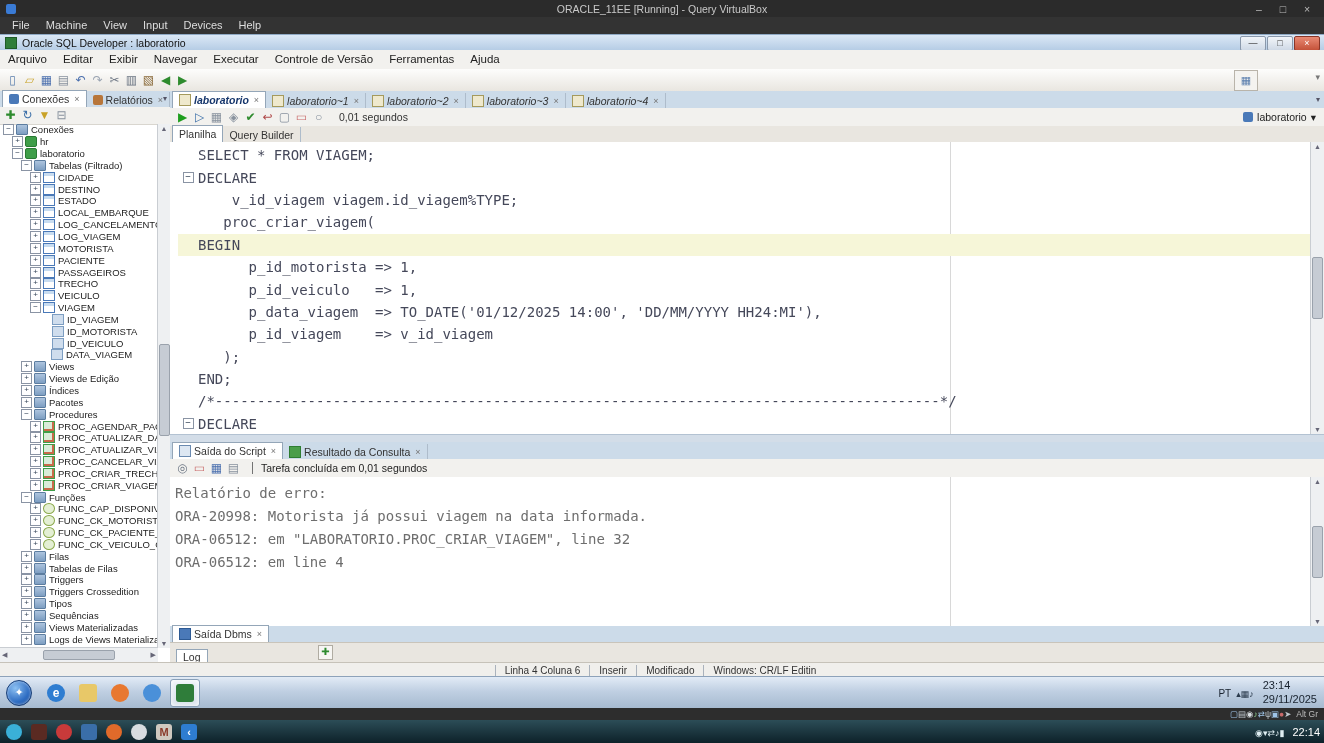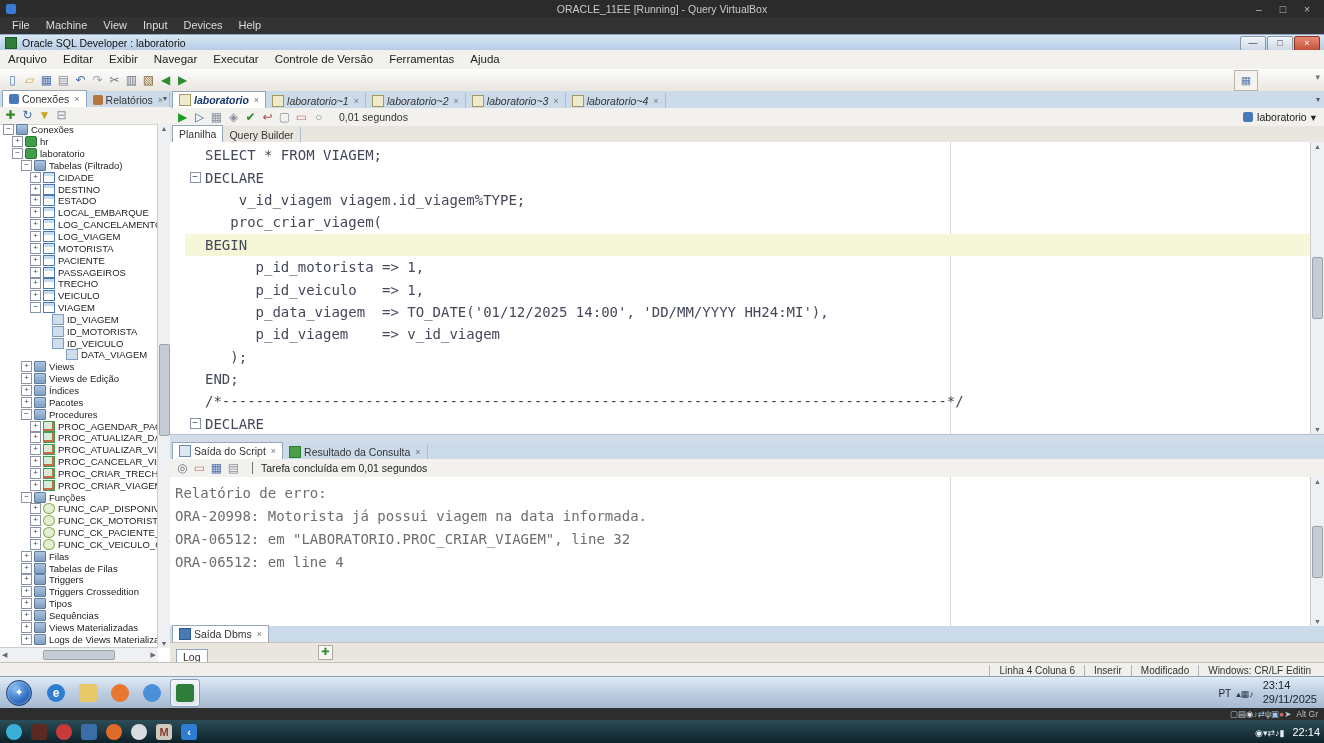--- a/index.html
+++ b/index.html
@@ -82,21 +82,21 @@
   #editor-toolbar{position:absolute;left:170px;right:0;top:108px;height:18px;background:#f2f1ee;border-bottom:1px solid #d9d6cf;
        display:flex;align-items:center;padding-left:4px;gap:2px}
   #elapsed{margin-left:10px;font-size:10.5px;color:#333}
   #conn-selector{position:absolute;right:4px;top:1px;display:flex;align-items:center;gap:4px;height:16px;padding:0 4px;
        font-size:10.5px;color:#222}
   #ws-tabs{position:absolute;left:170px;right:0;top:126px;height:16px;background:#e9e6e0;border-bottom:1px solid #c9c4ba}
 
   
   #code-area{position:absolute;left:170px;right:0;top:142px;height:292px;background:#fff;overflow:hidden}
   #code-margin{position:absolute;left:780px;top:0;bottom:0;width:1px;background:#d8d8d8}
-  #code-lines{position:absolute;left:15px;top:2px;right:13px;font-family:"DejaVu Sans Mono",monospace;font-size:14px;color:#45485a}
+  #code-lines{position:absolute;left:8px;top:2px;right:13px;font-family:"DejaVu Sans Mono",monospace;font-size:14px;color:#45485a}
   .code-line{height:22.4px;display:flex;align-items:center}
   .code-line.hl{background:#f6f6d8}
   .fold{width:20px;flex:none;text-align:center;font-size:9px;color:#37475a}
   .fold.has{line-height:9px}
   .fold.has::before{content:""}
   .fold.has{border:none}
   .fold.has{position:relative}
   .fold.has{color:#37475a}
   .foldbox{display:inline-block;width:9px;height:9px;border:1px solid #8a94a4;line-height:7px;background:#fff}
   .code-text{white-space:pre}
@@ -122,21 +122,21 @@
 
   #dbms-tabs{position:absolute;left:170px;right:0;top:626px;height:16px;background:#ccdbe9;border-bottom:1px solid #94a6b8}
   #log-row{position:absolute;left:170px;right:0;top:642px;height:20px;background:#e9e6e0;border-top:1px solid #c9c4ba}
   #dbms-tools{position:absolute;left:148px;top:2px}
   #dbms-tools .ticon{width:13px;height:13px;line-height:12px;font-size:10px;border:1px solid #b0aca2;background:#f7f6f3}
   #log-tabs{position:absolute;left:4px;bottom:0;height:14px;display:flex;align-items:flex-end}
   #log-tabs .ui-tab{height:13px;background:#fff;border:1px solid #94a6b8;border-bottom:none}
 
   
   #statusbar{top:662px;height:14px;background:#f0efec;border-top:1px solid #c6c2b9;display:flex;align-items:center;
-       justify-content:flex-end;font-size:10px;color:#333;padding-right:4px}
+       justify-content:center;font-size:10px;color:#333;padding-right:4px}
   .sb-seg{border-left:1px solid #aab2bc;padding:0 9px;white-space:nowrap}
 
   
   #guest-taskbar{top:676px;height:32px;background:linear-gradient(#e2ebf6,#bfcfe2 45%,#a5b9cf);border-top:1px solid #8da2ba;
        display:flex;align-items:center}
   #start-button{width:24px;height:24px;border-radius:50%;margin:0 8px 0 6px;flex:none;
        background:radial-gradient(circle at 35% 30%,#8cc0f2,#2d6cc2 60%,#194a92);border:1px solid #173e78;
        box-shadow:inset 0 0 3px rgba(255,255,255,.7);color:#fff;text-align:center;line-height:23px;font-size:11px}
   .app-ic{width:28px;height:26px;margin:0 2px;border-radius:3px;display:flex;align-items:center;justify-content:center;flex:none}
   .app-ic.active{background:rgba(255,255,255,.55);border:1px solid #8aa0b8;box-shadow:inset 0 0 5px #fff}
@@ -321,21 +321,21 @@
       <div class="tree-row" style="padding-left: 39px;">
         <span class="expander none"></span>
         <span class="tico ti-column"></span>
         <span class="tlabel">ID_MOTORISTA</span>
       </div>
       <div class="tree-row" style="padding-left: 39px;">
         <span class="expander none"></span>
         <span class="tico ti-column"></span>
         <span class="tlabel">ID_VEICULO</span>
       </div>
-      <div class="tree-row" style="padding-left: 53px;">
+      <div class="tree-row" style="padding-left: 38px;">
         <span class="expander none"></span>
         <span class="tico ti-column"></span>
         <span class="tlabel">DATA_VIAGEM</span>
       </div>
       <div class="tree-row" style="padding-left: 21px;">
         <span class="expander">+</span>
         <span class="tico ti-folder"></span>
         <span class="tlabel">Views</span>
       </div>
       <div class="tree-row" style="padding-left: 21px;">

